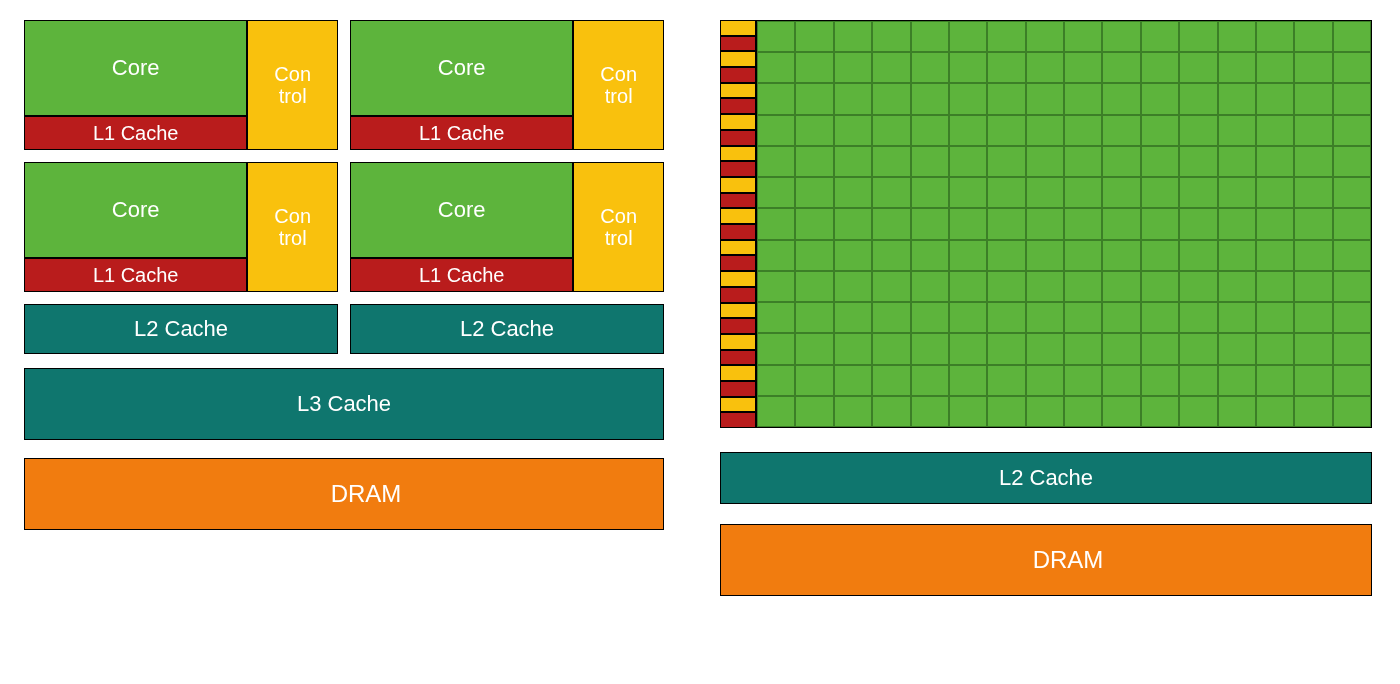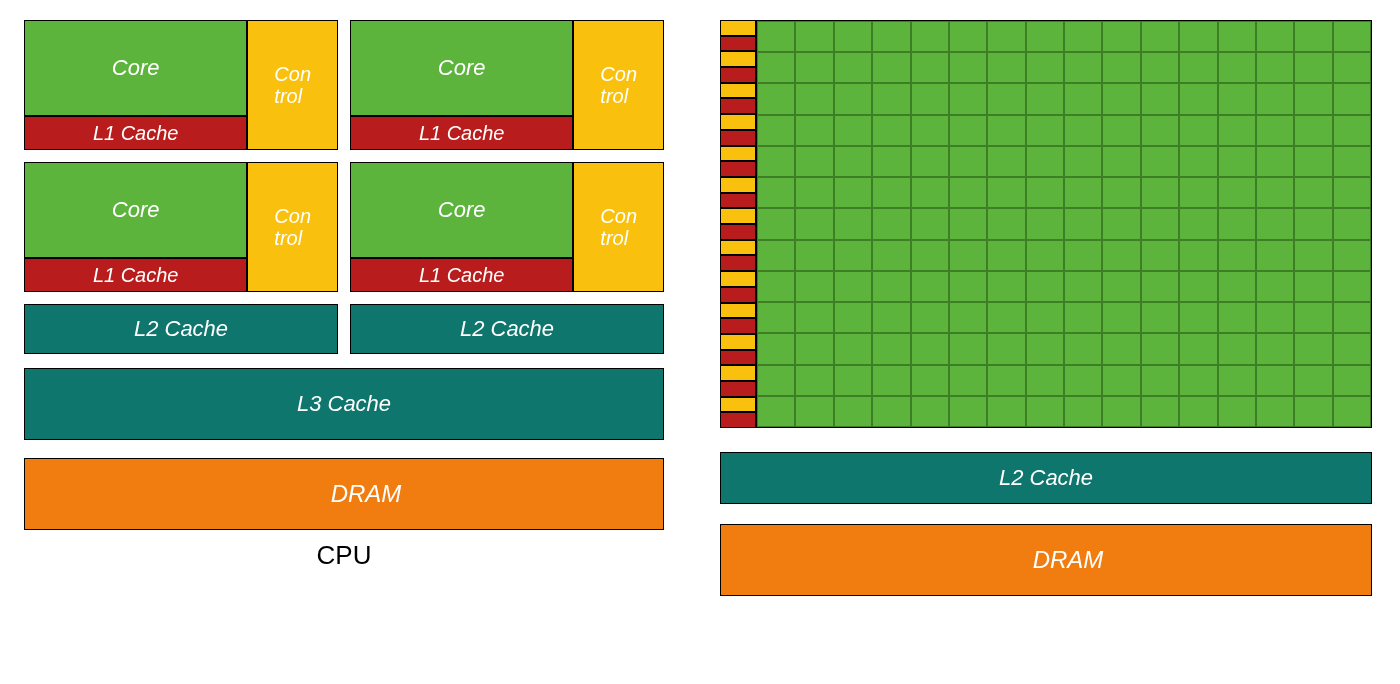--- a/index.html
+++ b/index.html
@@ -24,37 +24,36 @@
   }
 
   
   .blk {
     border: 1.5px solid #000;
     display: flex;
     align-items: center;
     justify-content: center;
     font-size: 22px;
     color: #fff;
-    font-style: italic;
   }
 
   
   .green  { background: #5DB43C; }
   .yellow { background: #F9C10D; }
   .purple { background: #b91c1c; }
   .blue   { background: #0f766e; }
   .orange { background: #F17C0F; padding-left: 44px; }
 
   
   .core-row { display: flex; gap: 12px; }
   .core-unit { display: flex; width: 314px; height: 130px; }
   .core-left { width: 230px; display: flex; flex-direction: column; }
   .core-main { flex: 1; }
   .l1 { height: 34px; font-size: 20px; }
-  .control { width: 93px; font-size: 20px; line-height: 1.1; text-align: left; padding: 6px 4px; }
+  .control { width: 93px; font-size: 20px; line-height: 1.1; text-align: center; padding: 6px 4px; }
 
   .l2row { display: flex; gap: 12px; margin-top: 12px; }
   .l2 { width: 314px; height: 50px; }
 
   .l3 { margin-top: 14px; height: 72px; width: 100%; }
 
   .dram { margin-top: 18px; height: 72px; width: 100%; font-size: 24px; }
 
   .vgap { height: 12px; }
 
@@ -127,21 +126,20 @@
 
     <div class="l2row">
       <div class="blk blue l2">L2 Cache</div>
       <div class="blk blue l2">L2 Cache</div>
     </div>
 
     <div class="blk blue l3">L3  Cache</div>
 
     <div class="blk orange dram">DRAM</div>
 
-    <div class="title">CPU</div>
   </div>
 
   <div class="panel gpu-panel">
 
     <div class="gpu-grid-wrap" style="height:408px">
       <div class="gpu-side" id="gpu-side">
           <div class="pair">
             <div class="yellow"></div>
             <div class="purple"></div>
           </div>

